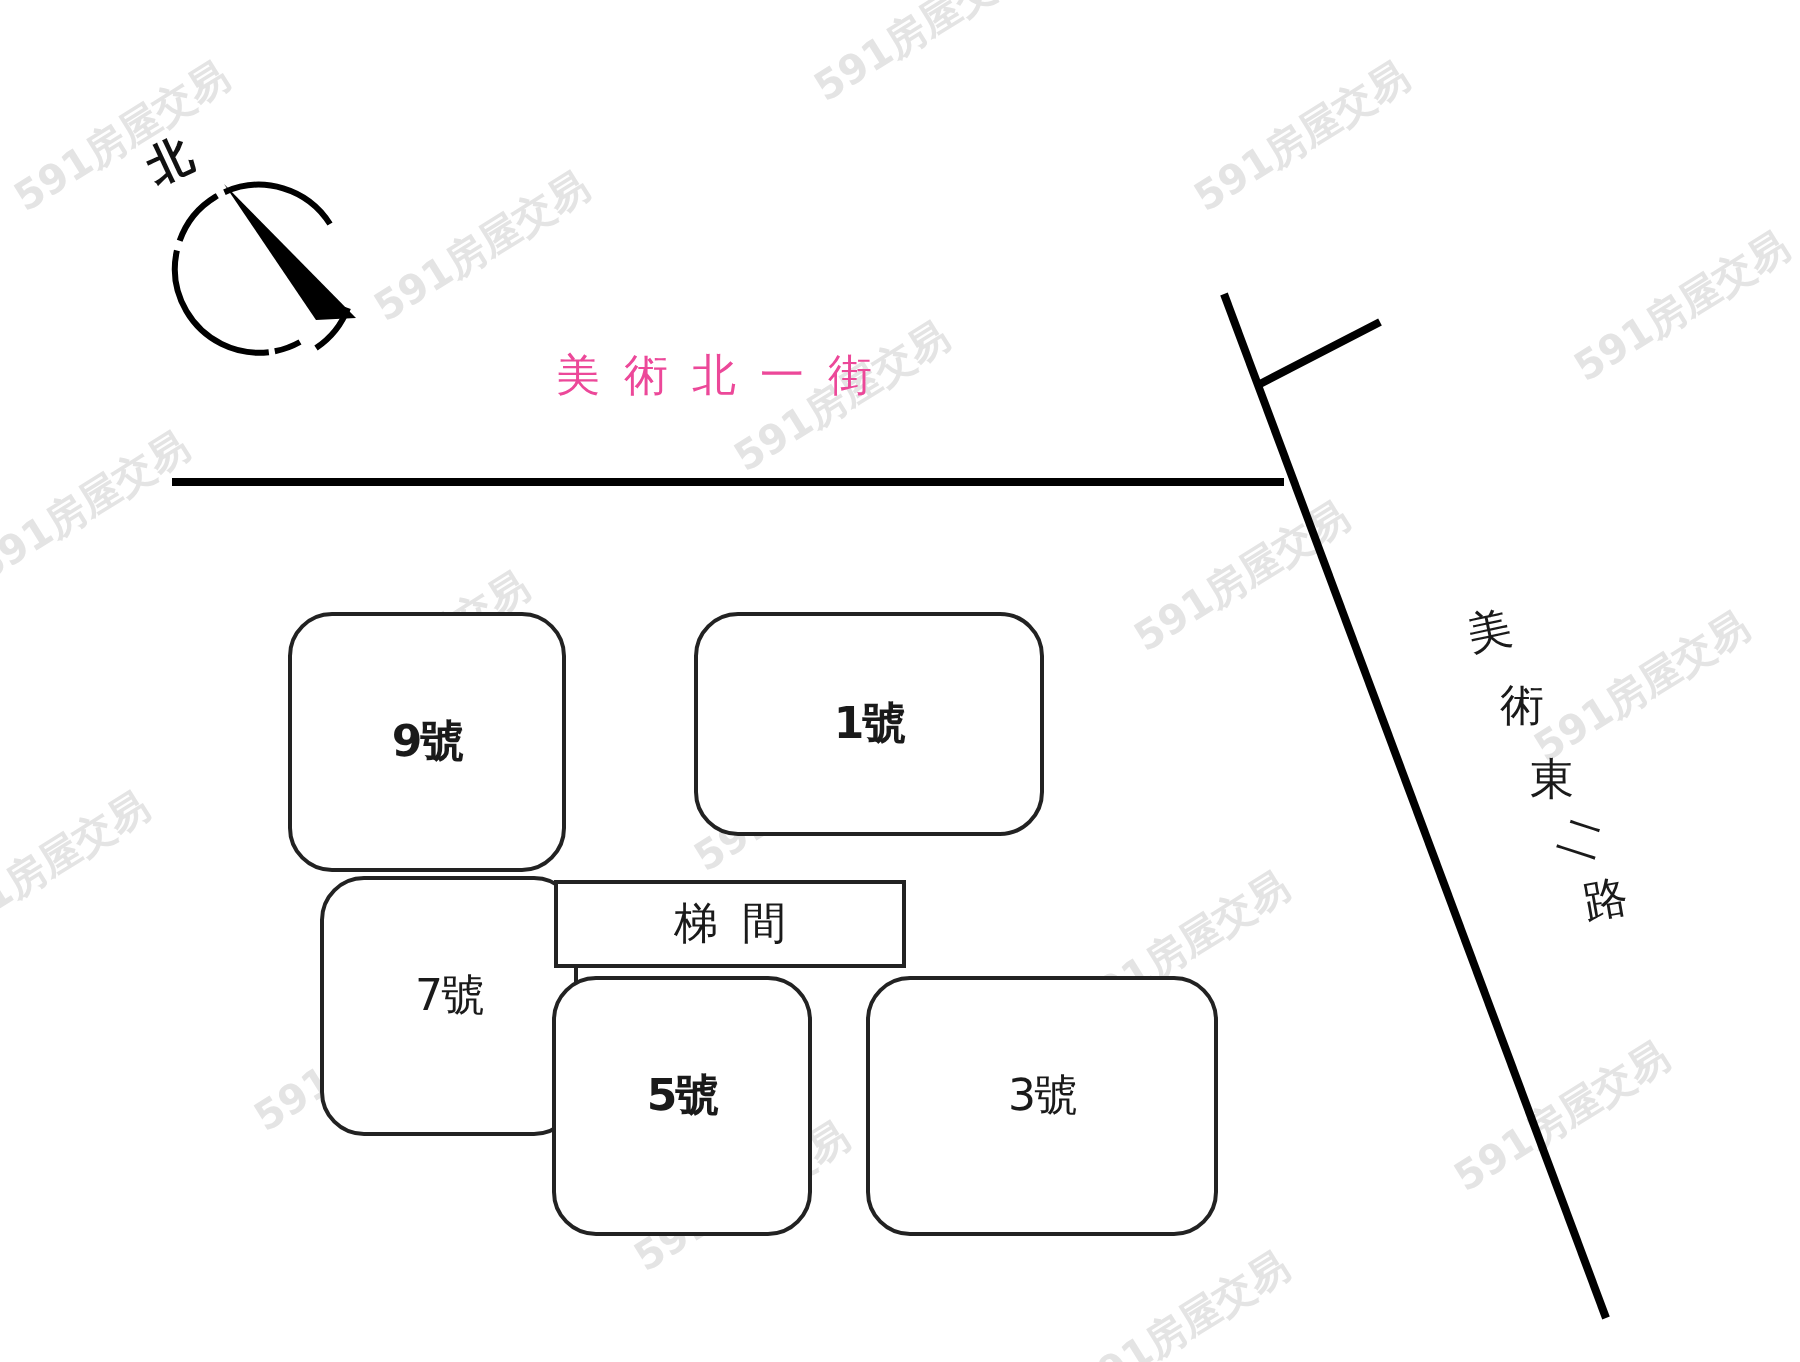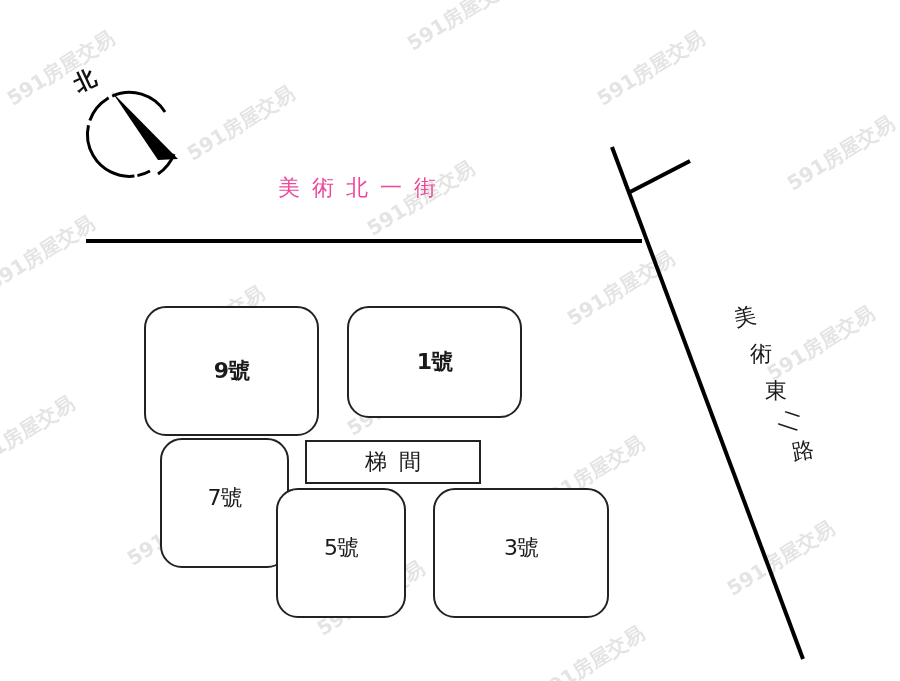--- a/index.html
+++ b/index.html
@@ -56,30 +56,30 @@
 <div class="abs street-h" style="left:278px;top:173px;">美術北一街</div>
 
 <div class="abs" style="left:0;top:0;">
   <span class="street-v" style="left:734px;top:306px;transform:rotate(-12deg);">美</span>
   <span class="street-v" style="left:750px;top:343px;">術</span>
   <span class="street-v" style="left:765px;top:380px;">東</span>
   <span class="street-v" style="left:779px;top:410px;transform:rotate(18deg);">二</span>
   <span class="street-v" style="left:792px;top:440px;transform:rotate(-10deg);">路</span>
 </div>
 
-<div class="unit" style="left:144px;top:306px;width:175px;height:130px;">
+<div class="unit" style="left:144px;top:306px;width:139px;height:130px;">
   <span>9號</span>
 </div>
 <div class="unit" style="left:347px;top:306px;width:175px;height:112px;">
   <span>1號</span>
 </div>
 <div class="unit" style="left:144px;top:438px;width:129px;height:130px;margin-left:16px;">
   <span style="font-weight:normal;margin-top:-10px;">7號</span>
 </div>
-<div class="stair" style="left:277px;top:440px;width:176px;height:44px;margin-left:28px;">
+<div class="stair" style="left:277px;top:440px;width:176px;height:44px;">
   <span>梯間</span>
 </div>
 <div class="unit" style="left:276px;top:488px;width:130px;height:130px;">
-  <span style="font-weight:normal;margin-top:-10px;">5號</span>
+  <span style="font-weight:bold;margin-top:-10px;">5號</span>
 </div>
 <div class="unit" style="left:433px;top:488px;width:176px;height:130px;">
   <span style="font-weight:normal;margin-top:-10px;text-align:center;">3號</span>
 </div>
 
 </body></html>

